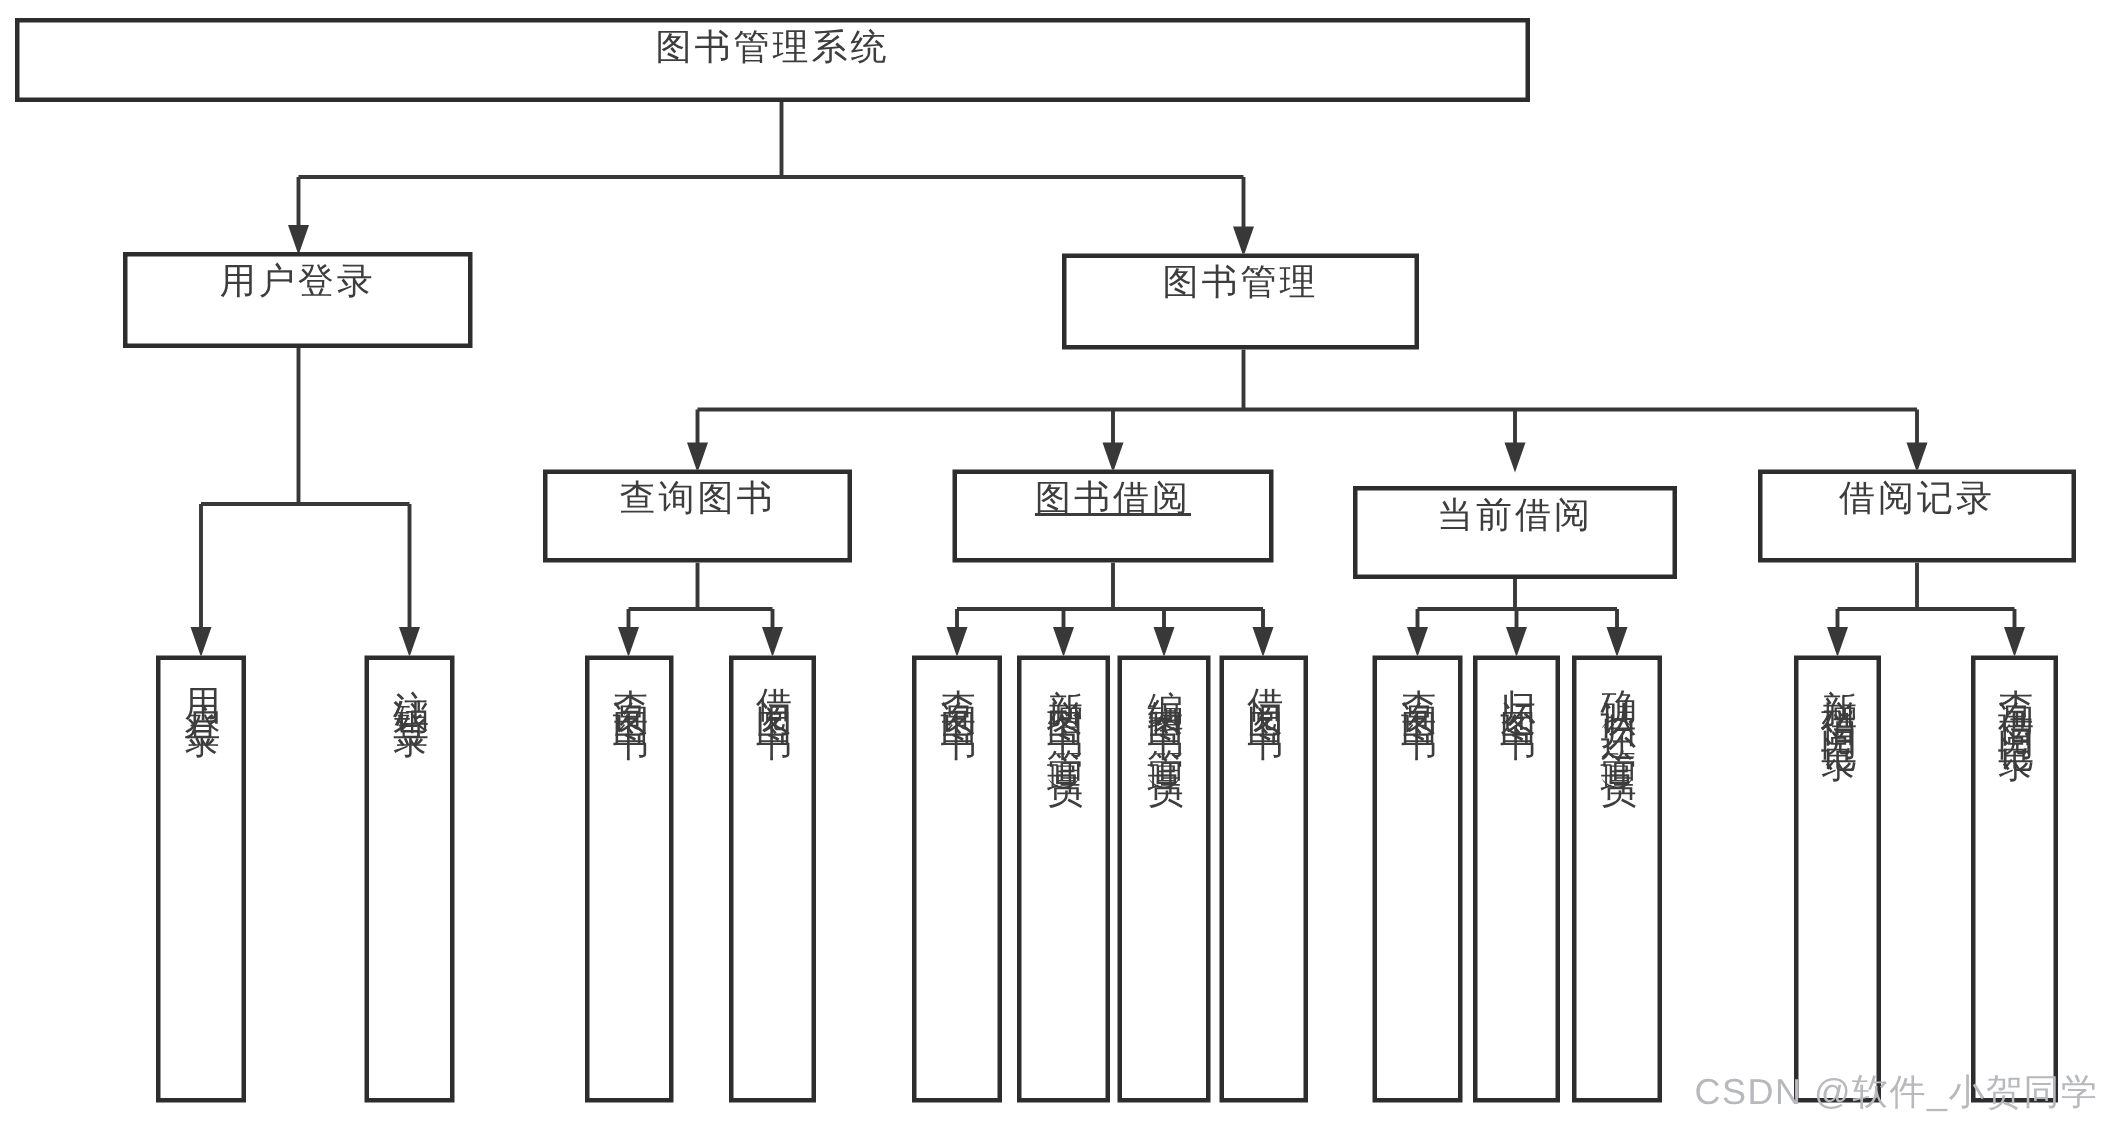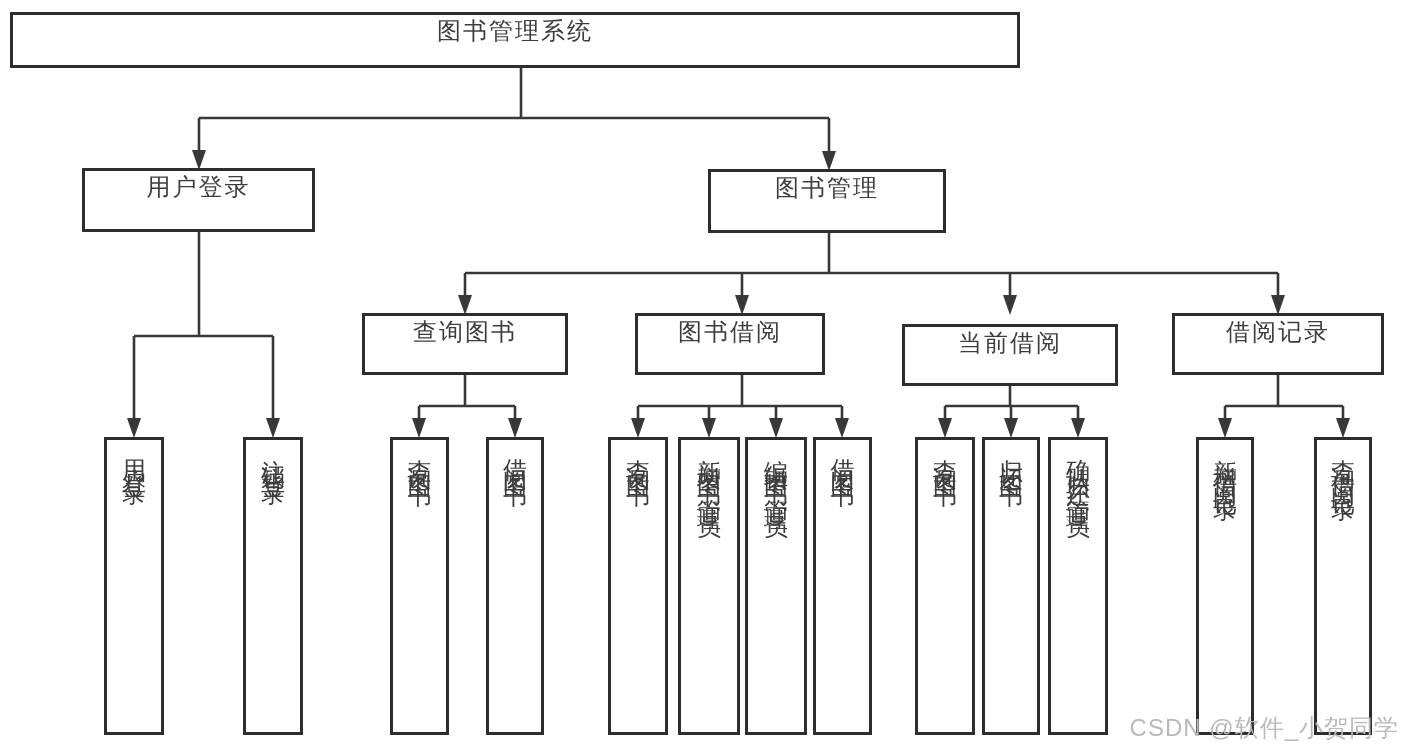--- a/index.html
+++ b/index.html
@@ -39,21 +39,21 @@
     writing-mode:vertical-rl;
     text-orientation:mixed;
     letter-spacing:8px;
     line-height:1;
   }
   
   .root{left:10px;top:12px;width:1010px;height:56px;}
   .l2a{left:82px;top:168px;width:233px;height:64px;}
   .l2b{left:708px;top:169px;width:238px;height:64px;}
   .l3a{left:362px;top:313px;width:206px;height:62px;}
-  .l3b{left:635px;top:313px;width:190px;height:62px;}
+  .l3b{left:635px;top:313px;width:214px;height:62px;text-decoration:underline;}
   .l3c{left:902px;top:313px;width:216px;height:62px;margin-top:11px;}
   .l3d{left:1172px;top:313px;width:212px;height:62px;}
   .leaf{top:437px;height:298px;}
   .a1{left:104px;width:60px;}
   .a2{left:243px;width:60px;}
   .b1{left:390px;width:59px;}
   .b2{left:486px;width:58px;}
   .c1{left:608px;width:60px;}
   .c2{left:678px;width:62px;}
   .c3{left:745px;width:62px;}

